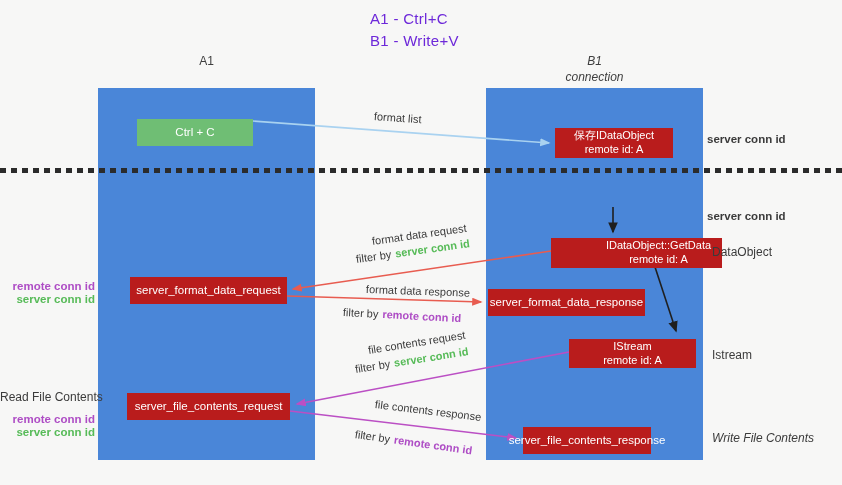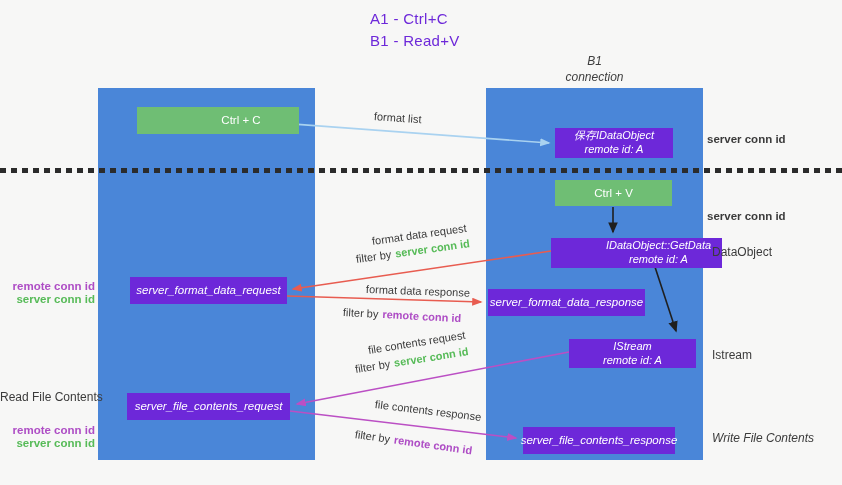--- a/index.html
+++ b/index.html
@@ -21,43 +21,44 @@
   .divider{
     position:absolute;left:0;top:168px;width:842px;height:5px;z-index:2;
     background:repeating-linear-gradient(to right,#2b2b2b 0 6px,transparent 6px 11px);
   }
   .box{
     position:absolute;display:flex;flex-direction:column;align-items:center;
     justify-content:center;color:#fff;font-size:11.5px;line-height:1.25;
     text-align:center;z-index:3;
   }
   .green{background:#6fbe74;}
-  .orange{background:#6d28d9;font-style:italic;}
+  .orange{background:#b91c1c;}
   .arrow-layer{position:absolute;left:0;top:0;z-index:2;pointer-events:none;}
   .lbl{position:absolute;font-size:11px;color:#3b3b3b;white-space:nowrap;z-index:5;transform-origin:left center;}
   .lbl .key{font-weight:bold;margin-left:4px;}
   .green-text{color:#57bb58;}
   .purple-text{color:#ae4dc5;}
   .side{position:absolute;font-size:12px;color:#3b3b3b;white-space:nowrap;z-index:5;}
   .side-key{font-size:11.5px;font-weight:bold;}
   .left-block{position:absolute;left:0;width:95px;text-align:right;line-height:13px;z-index:5;white-space:nowrap;}
-  .left-block .plain{font-size:12px;font-weight:normal;color:#3b3b3b;margin-bottom:20px;}
+  .left-block .plain{font-size:12px;font-weight:normal;color:#3b3b3b;margin-bottom:9px;}
   .left-block div{font-size:11.5px;font-weight:bold;}
 </style>
 </head>
 <body>
 
 <div class="canvas">
 
   <div class="title">
     <div>A1 - Ctrl+C</div>
-    <div>B1 - Read+V</div>
+    <div>B1 - Write+V</div>
   </div>
 
   <div class="col-header" style="left:98px;">
+    <div>A1</div>
   </div>
   <div class="col-header" style="left:486px;font-style:italic;">
     <div>B1</div>
     <div>connection</div>
   </div>
 
   <div class="col col-left"></div>
   <div class="col col-right"></div>
 
   <div class="divider"></div>
@@ -79,32 +80,29 @@
     </defs>
     <line x1="253" y1="121" x2="549" y2="143" stroke="#a9d2f0" stroke-width="1.6" marker-end="url(#m-blue)"></line>
     <line x1="613" y1="207" x2="613" y2="232" stroke="#1f1f1f" stroke-width="1.6" marker-end="url(#m-black)"></line>
     <line x1="551" y1="251" x2="293" y2="289" stroke="#e85c50" stroke-width="1.6" marker-end="url(#m-red)"></line>
     <line x1="287" y1="296" x2="481" y2="302" stroke="#e85c50" stroke-width="1.6" marker-end="url(#m-red)"></line>
     <line x1="655" y1="267" x2="676" y2="331" stroke="#1f1f1f" stroke-width="1.6" marker-end="url(#m-black)"></line>
     <line x1="569" y1="352" x2="297" y2="404" stroke="#bb4fc4" stroke-width="1.6" marker-end="url(#m-magenta)"></line>
     <line x1="290" y1="411" x2="516" y2="438" stroke="#bb4fc4" stroke-width="1.6" marker-end="url(#m-magenta)"></line>
   </svg>
 
-  <div class="box green" style="left:137px;top:107px;width:116px;height:27px;padding-left:46px;">
+  <div class="box green" style="left:137px;top:119px;width:116px;height:27px;">
     <div>Ctrl + C</div>
   </div>
 
   <div class="box orange" style="left:555px;top:128px;width:118px;height:30px;font-size:11px;">
     <div>保存IDataObject</div>
     <div>remote id: A</div>
   </div>
 
-  <div class="box green" style="left:555px;top:180px;width:117px;height:26px;">
-    <div>Ctrl + V</div>
-  </div>
 
   <div class="box orange" style="left:551px;top:238px;width:127px;height:30px;font-size:11px;padding-left:44px;">
     <div>IDataObject::GetData</div>
     <div>remote id: A</div>
   </div>
 
   <div class="box orange" style="left:130px;top:277px;width:157px;height:27px;">
     <div>server_format_data_request</div>
   </div>
 
@@ -114,21 +112,21 @@
 
   <div class="box orange" style="left:569px;top:339px;width:127px;height:29px;font-size:11px;">
     <div>IStream</div>
     <div>remote id: A</div>
   </div>
 
   <div class="box orange" style="left:127px;top:393px;width:163px;height:27px;">
     <div>server_file_contents_request</div>
   </div>
 
-  <div class="box orange" style="left:523px;top:427px;width:152px;height:27px;">
+  <div class="box orange" style="left:523px;top:427px;width:128px;height:27px;">
     <div>server_file_contents_response</div>
   </div>
 
   <div class="lbl" style="left:374px;top:110px;transform:rotate(4deg);">format list</div>
 
   <div class="lbl" style="left:372px;top:235px;transform:rotate(-8deg);">format data request</div>
   <div class="lbl" style="left:356px;top:253px;transform:rotate(-8deg);">
     <span>filter by</span><span class="key green-text">server conn id</span>
   </div>
 

